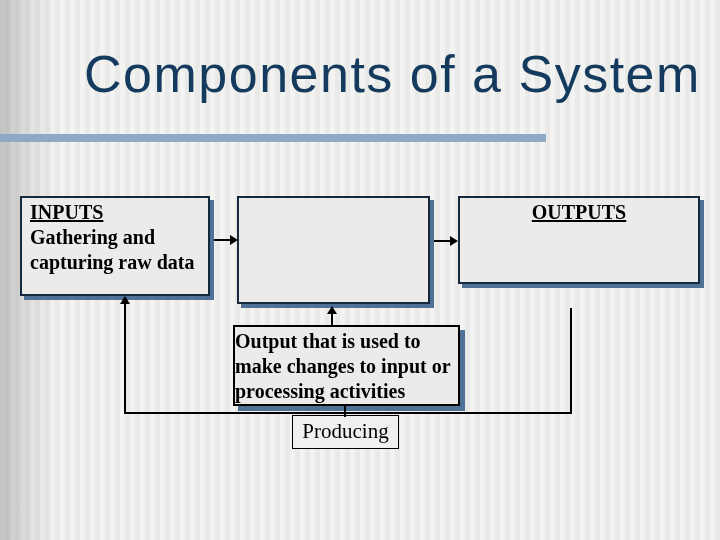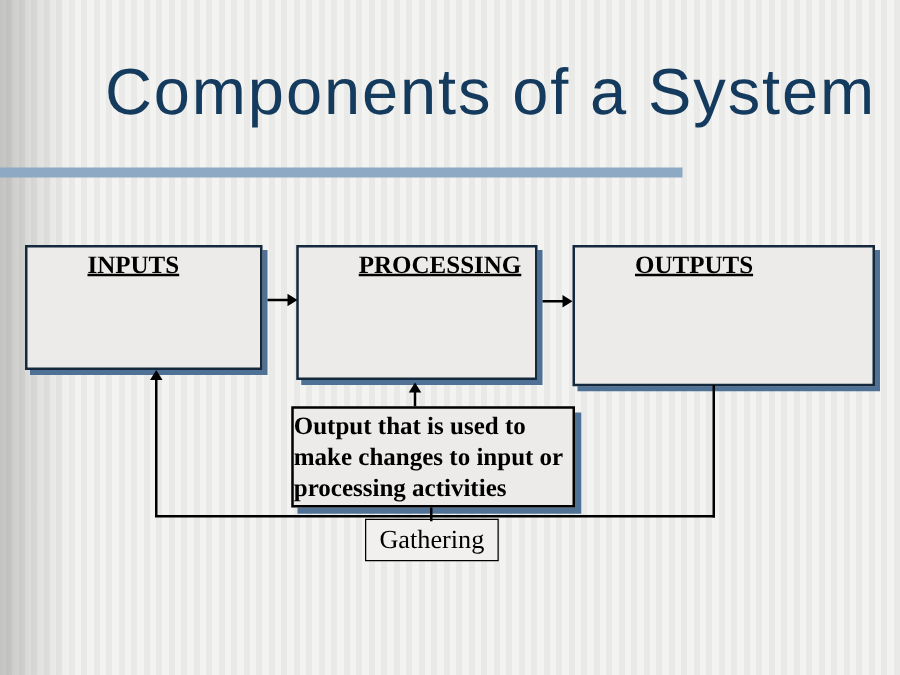--- a/index.html
+++ b/index.html
@@ -39,24 +39,24 @@
     background: #ecebe9;
     border: 2px solid #14293d;
     box-shadow: 4px 4px 0 #4e7195;
     padding: 2px 8px;
     font-family: "Liberation Serif", serif;
     font-weight: bold;
     font-size: 20px;
     line-height: 25px;
     color: #000;
   }
-  .dbox .box-heading { text-decoration: underline; margin-left: 40px; }
+  .dbox .box-heading { text-decoration: underline; }
   .box-inputs     { left: 20px;  top: 196px; width: 190px; height: 100px; }
   .box-processing { left: 237px; top: 196px; width: 193px; height: 108px; }
-  .box-outputs    { left: 458px; top: 196px; width: 242px; height: 113px; }
+  .box-outputs    { left: 458px; top: 196px; width: 242px; height: 88px; text-align: center; }
   .box-feedback-note {
     left: 233px; top: 325px; width: 227px; height: 81px;
     border: 2px solid #000;
     box-shadow: 5px 5px 0 #4e7195;
     padding: 2px 0;
   }
   .box-feedback-label {
     position: absolute;
     box-sizing: border-box;
     left: 292px; top: 415px; width: 107px; height: 34px;
@@ -89,35 +89,35 @@
 </head>
 <body>
 
 <div class="slide">
 
   <div class="title">Components of a System</div>
   <div class="title-rule"></div>
 
   <div class="dbox box-inputs">
     <div class="box-heading">INPUTS</div>
+    <div class="box-body">Gathering and capturing raw data</div>
   </div>
 
   <div class="dbox box-processing">
-    <div class="box-heading">PROCESSING</div>
   </div>
 
   <div class="dbox box-outputs">
     <div class="box-heading">OUTPUTS</div>
   </div>
 
   <div class="dbox box-feedback-note">
     <div class="box-body">Output that is used to make changes to input or processing activities</div>
   </div>
 
-  <div class="box-feedback-label">Gathering</div>
+  <div class="box-feedback-label">Producing</div>
 
   <div class="line" style="left:214px; top:239px; width:17px; height:2px;"></div>
   <div class="arrowhead head-right" style="left:230px; top:235px;"></div>
 
   <div class="line" style="left:434px; top:240px; width:17px; height:2px;"></div>
   <div class="arrowhead head-right" style="left:450px; top:236px;"></div>
 
   <div class="line" style="left:331px; top:313px; width:2px; height:12px;"></div>
   <div class="arrowhead head-up" style="left:327px; top:306px;"></div>
 

